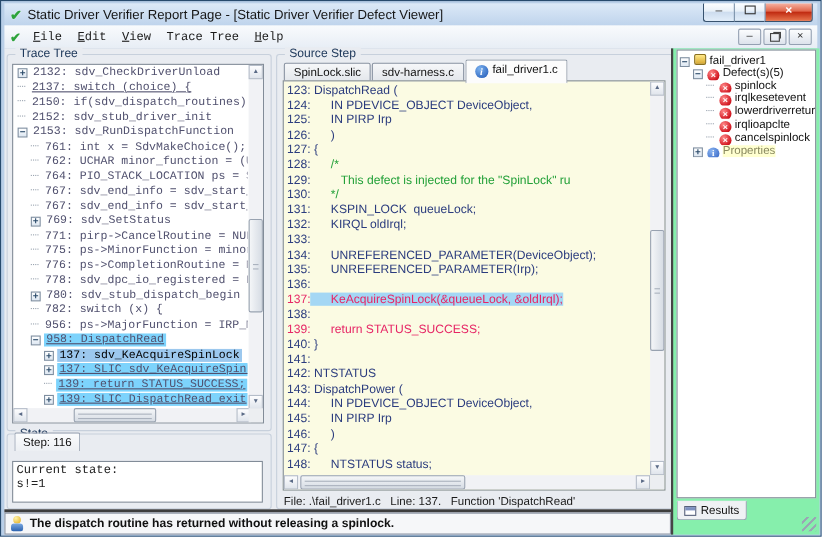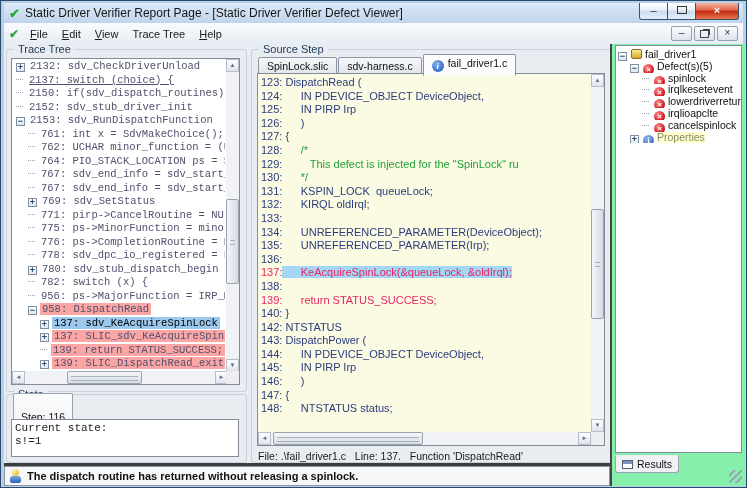--- a/index.html
+++ b/index.html
@@ -13,21 +13,21 @@
   #winbtns{position:absolute;right:4px;top:0;display:flex;}
   .wb{height:17px;border:1px solid #38536f;border-top:none;box-sizing:border-box;text-align:center;
     background:linear-gradient(#fdfeff 0%,#e8f0f8 45%,#cddcee 50%,#e2eefa);color:#333;font-size:11px;line-height:15px;}
   .wb-min{width:29px;border-radius:0 0 0 3px;}
   .wb-max{width:27px;border-left:none;border-right:none;}
   .wb-close{width:44px;border-radius:0 0 3px 0;background:linear-gradient(#f7b3a2 0%,#e0654a 45%,#c02a10 50%,#e8764e);color:#fff;font-weight:bold;}
   .boxico{display:inline-block;width:8px;height:6px;border:1px solid #333;background:transparent;}
   
   #menubar{position:absolute;left:3px;top:22px;right:3px;height:21px;display:flex;align-items:center;
     background:linear-gradient(#f9fbfd,#e7edf5);border-bottom:1px solid #ccd6e4;font-size:11px;color:#1a1a1a;}
-  .menu-item{padding:3px 7px;cursor:default;}
+  .menu-item{padding:3px 7px;cursor:default;font-family:Liberation Mono, monospace;}
   .menu-item u{text-decoration:underline;}
   #mdi-btns{margin-left:auto;margin-right:5px;display:flex;gap:2px;}
   .mdi{width:21px;height:15px;border:1px solid #94a0b2;border-radius:2px;box-sizing:border-box;text-align:center;
     background:linear-gradient(#fcfdfe,#dde3ec);color:#333;font-size:10px;line-height:12px;}
   .mdi-restore-ico{display:inline-block;width:7px;height:6px;border:1px solid #444;box-shadow:2px -2px 0 -1px #444;margin-top:3px;}
   
   #mainbg{position:absolute;left:3px;top:43px;width:606px;height:422px;background:#e9ecf1;}
   #mdiline{position:absolute;left:3px;top:462px;width:606px;height:3px;background:#3d3d3d;}
   
   .group{position:absolute;border:1px solid #c7d0dc;border-radius:3px;}
@@ -37,24 +37,24 @@
   #g-source{left:250px;top:48px;width:359px;height:412px;}
   
   #tracebox{position:absolute;left:10px;top:57px;width:229px;height:327px;background:#fff;border:1px solid #828c98;box-sizing:border-box;overflow:hidden;}
   #trace-rows{position:absolute;left:1px;top:1px;right:14px;bottom:14px;overflow:hidden;}
   .trow{height:13.5px;line-height:13.5px;white-space:nowrap;overflow:hidden;
     font-family:"Liberation Mono",monospace;font-size:10.5px;color:#50506e;}
   .exp{display:inline-block;width:9px;height:9px;box-sizing:border-box;border:1px solid #7e8ea0;margin-right:3px;
     background:linear-gradient(#fff,#dde7f2);font:bold 9px/7px "Liberation Sans",sans-serif;text-align:center;color:#2a4a6a;vertical-align:-1px;}
   .dash{display:inline-block;width:7px;border-top:1px dotted #9aa4b0;margin-right:4px;vertical-align:3px;}
   .tl{padding:0 2px;white-space:pre;}
-  .hl-y{background:#fca5a5;}
+  .hl-y{background:#7dd3fc;text-decoration:underline;}
   .hl-sel{background:#9cc8ee;color:#000;}
   
-  #steptab{position:absolute;left:12px;top:392px;height:16px;line-height:16px;padding:15px 7px;font-size:10.5px;
+  #steptab{position:absolute;left:12px;top:392px;height:16px;line-height:16px;padding:0 7px;font-size:10.5px;
     border:1px solid #99a3b2;border-bottom:none;border-radius:2px 2px 0 0;background:linear-gradient(#fbfcfd,#eceff3);color:#111;}
   #statebox{position:absolute;left:10px;top:418px;width:228px;height:38px;background:#fff;border:1px solid #828c98;box-sizing:border-box;
     font-family:"Liberation Mono",monospace;font-size:11px;color:#222;padding:2px 3px;}
   #statebox div{height:13px;line-height:13px;white-space:pre;}
   
   #src-tabs{position:absolute;left:257px;top:53px;height:20px;}
   .tab{display:inline-block;height:17px;line-height:17px;padding:0 8px;margin-right:1px;font-size:10.5px;color:#111;
     border:1px solid #8a94a2;border-radius:2px 2px 0 0;background:linear-gradient(#f6f7f9,#e1e5ea);vertical-align:bottom;}
   .tab.active{height:20px;background:#fcfcfc;border-bottom:1px solid #fcfcfc;position:relative;z-index:3;}
   .ico-info{display:inline-block;width:12px;height:12px;border-radius:6px;margin-right:4px;vertical-align:-2px;
@@ -211,20 +211,21 @@
         <div class="crow"><span class="ln s-code">131:</span><span class="ct s-code">      KSPIN_LOCK  queueLock;</span></div>
         <div class="crow"><span class="ln s-code">132:</span><span class="ct s-code">      KIRQL oldIrql;</span></div>
         <div class="crow"><span class="ln s-code">133:</span><span class="ct s-code"></span></div>
         <div class="crow"><span class="ln s-code">134:</span><span class="ct s-code">      UNREFERENCED_PARAMETER(DeviceObject);</span></div>
         <div class="crow"><span class="ln s-code">135:</span><span class="ct s-code">      UNREFERENCED_PARAMETER(Irp);</span></div>
         <div class="crow"><span class="ln s-code">136:</span><span class="ct s-code"></span></div>
         <div class="crow"><span class="ln s-defect">137:</span><span class="ct s-defect sel">      KeAcquireSpinLock(&amp;queueLock, &amp;oldIrql);</span></div>
         <div class="crow"><span class="ln s-code">138:</span><span class="ct s-code"></span></div>
         <div class="crow"><span class="ln s-defect">139:</span><span class="ct s-defect">      return STATUS_SUCCESS;</span></div>
         <div class="crow"><span class="ln s-code">140:</span><span class="ct s-code"> }</span></div>
+        <div class="crow"><span class="ln s-code">141:</span><span class="ct s-code"></span></div>
         <div class="crow"><span class="ln s-code">142:</span><span class="ct s-code"> NTSTATUS</span></div>
         <div class="crow"><span class="ln s-code">143:</span><span class="ct s-code"> DispatchPower (</span></div>
         <div class="crow"><span class="ln s-code">144:</span><span class="ct s-code">      IN PDEVICE_OBJECT DeviceObject,</span></div>
         <div class="crow"><span class="ln s-code">145:</span><span class="ct s-code">      IN PIRP Irp</span></div>
         <div class="crow"><span class="ln s-code">146:</span><span class="ct s-code">      )</span></div>
         <div class="crow"><span class="ln s-code">147:</span><span class="ct s-code"> {</span></div>
         <div class="crow"><span class="ln s-code">148:</span><span class="ct s-code">      NTSTATUS status;</span></div>
       </div>
     <div class="sb" id="code-vsb">
       <div class="arr up">▲</div>

